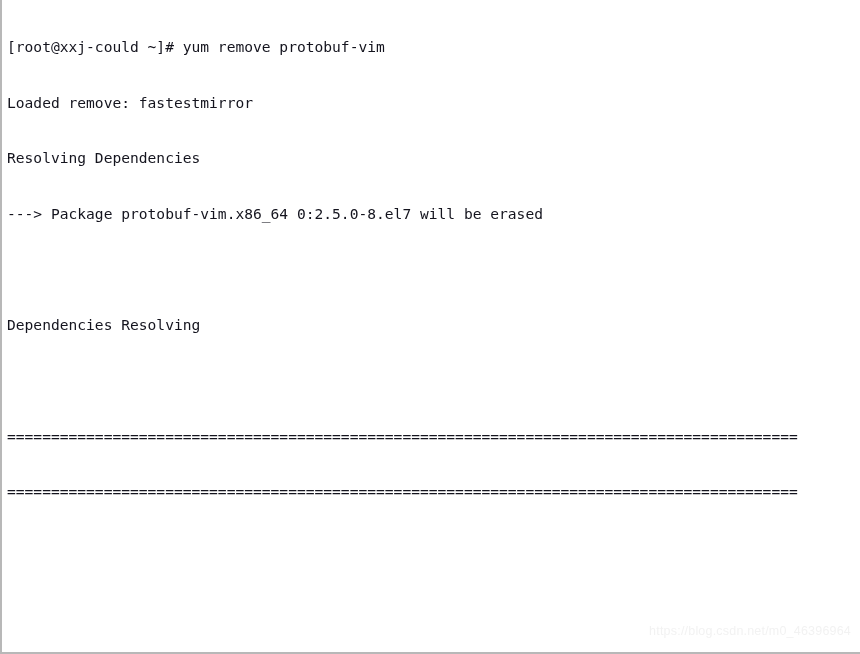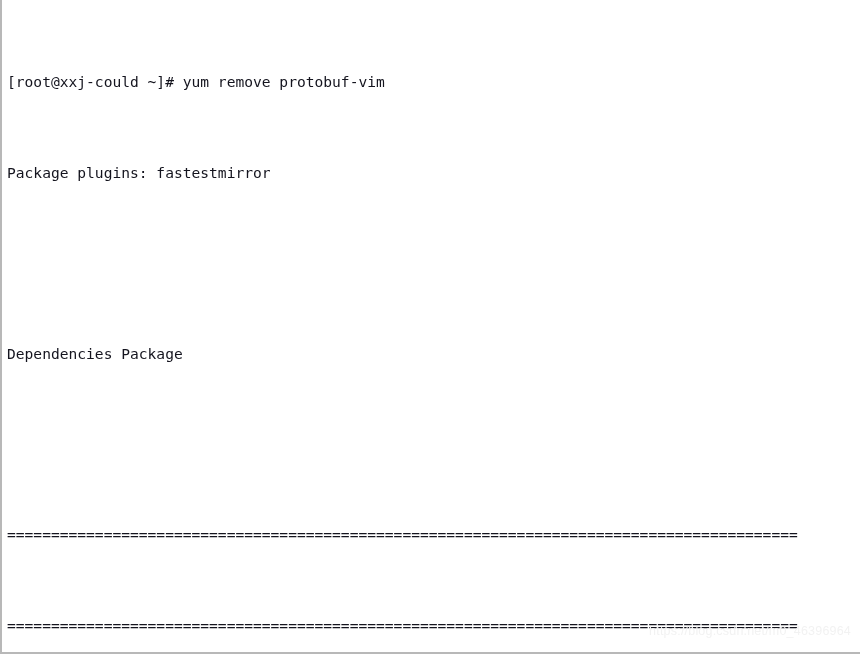--- a/index.html
+++ b/index.html
@@ -31,44 +31,45 @@
     line-height: 18.55px;
     letter-spacing: 0px;
     color: #14141e;
     white-space: pre;
     -webkit-font-smoothing: none;
   }
   #screen .ln {
     height: 18.55px;
     white-space: pre;
     font-variant-ligatures: none;
-    margin-top: 35px;
   }
   #watermark {
     position: absolute;
     right: 9px;
     bottom: 14px;
     font-family: "Liberation Sans", sans-serif;
     font-size: 12.5px;
     color: #f2f2f2;
     letter-spacing: 0.2px;
     white-space: nowrap;
     user-select: none;
   }
 </style>
 </head>
 <body>
 
 <div id="terminal">
 
   <div id="screen">
     <div class="ln">[root@xxj-could ~]# yum remove protobuf-vim</div>
-    <div class="ln">Package plugins: fastestmirror</div>
+    <div class="ln">Loaded remove: fastestmirror</div>
+    <div class="ln">Resolving Dependencies</div>
+    <div class="ln">---&gt; Package protobuf-vim.x86_64 0:2.5.0-8.el7 will be erased</div>
     <div class="ln"></div>
-    <div class="ln">Dependencies Package</div>
+    <div class="ln">Dependencies Resolving</div>
     <div class="ln"></div>
     <div class="ln">==========================================================================================</div>
     <div class="ln">==========================================================================================</div>
     
     
     
     
     
     
     

